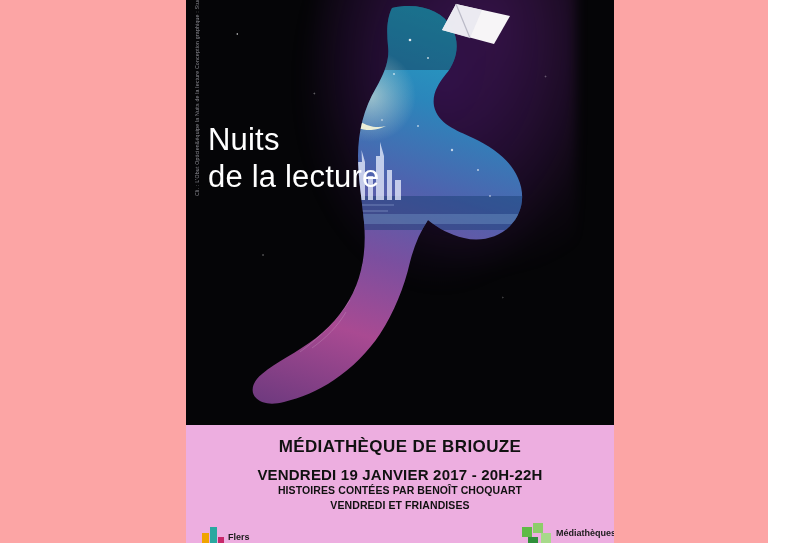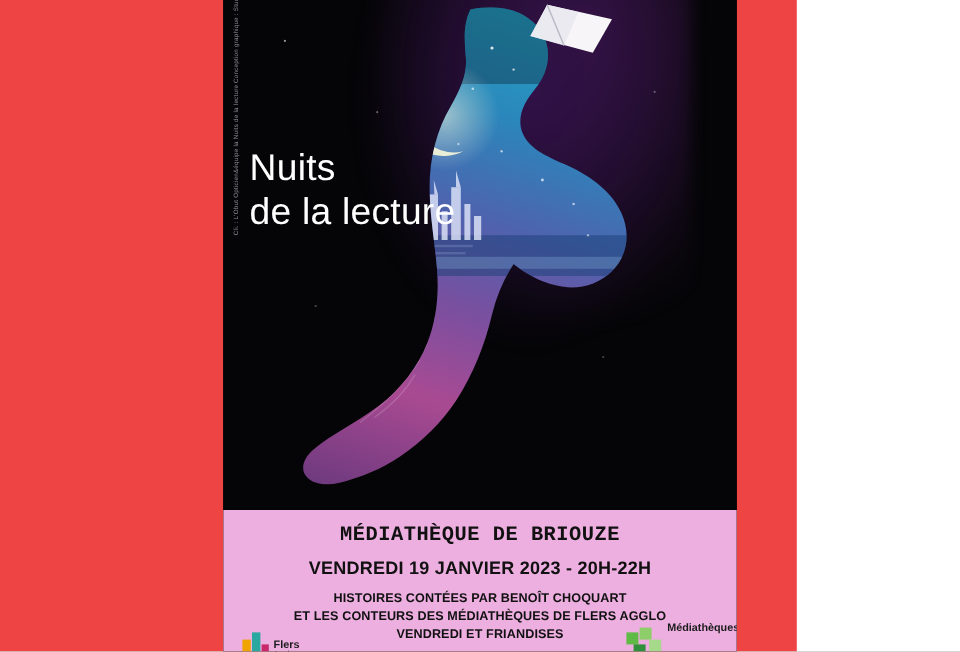--- a/index.html
+++ b/index.html
@@ -8,23 +8,23 @@
     background: #ffffff;
   }
   body {
     width: 800px;
     height: 543px;
     font-family: "Liberation Sans", sans-serif;
     overflow: hidden;
   }
   #stage {
     position: relative;
-    width: 664px;
+    width: 768px;
     height: 543px;
-    background: #ef4444;
+    background: #fca5a5;
   }
   
   .poster {
     position: absolute;
     left: 186px;
     top: 0;
     width: 428px;
     height: 543px;
     background: #000000;
     overflow: hidden;
@@ -116,30 +116,28 @@
     height: 118px;
     background: #edaee0;
     color: #111111;
     text-align: center;
   }
   .band-venue {
     margin-top: 12px;
     font-size: 17px;
     font-weight: bold;
     letter-spacing: 0.4px;
-    font-family: Liberation Mono, monospace;
   }
   .band-when {
     margin-top: 9px;
     font-size: 15px;
     font-weight: bold;
     letter-spacing: 0.2px;
   }
   .band-lines {
-    margin-top: 10px;
     font-size: 10.5px;
     font-weight: bold;
     line-height: 1.42;
     letter-spacing: 0.1px;
   }
   .band-logos {
     position: absolute;
     left: 0;
     bottom: 0;
     width: 428px;
@@ -188,21 +186,21 @@
     width: 10px;
     height: 10px;
   }
   .logo-mini i.g1 { left: 0;  bottom: 10px; background: #5fbb46; }
   .logo-mini i.g2 { left: 11px; bottom: 14px; background: #8dcd6a; }
   .logo-mini i.g3 { left: 6px;  bottom: 0;  background: #2f8f3a; }
   .logo-mini i.g4 { left: 19px; bottom: 4px; background: #a7d98a; }
   .logo-right-text {
     position: absolute;
     right: 10px;
-    bottom: 14px;
+    bottom: 4px;
     font-size: 9px;
     font-weight: bold;
     color: #1b1b1b;
     text-align: left;
     line-height: 1.1;
   }
 </style>
 </head>
 <body>
 
@@ -310,24 +308,23 @@
         </svg>
       </div>
 
       <div class="title">Nuits
 de la lecture</div>
       <div class="credit">Cli. : L'Obut Opticien&amp;équipe la Nuits de la lecture Conception graphique : Studio CC</div>
     </div>
 
     <div class="band">
       <div class="band-venue">MÉDIATHÈQUE DE BRIOUZE</div>
-      <div class="band-when">VENDREDI 19 JANVIER 2023 - 20H-22H</div>
+      <div class="band-when">VENDREDI 19 JANVIER 2017 - 20H-22H</div>
       <div class="band-lines">
         <div>HISTOIRES CONTÉES PAR BENOÎT CHOQUART</div>
-        <div>ET LES CONTEURS DES MÉDIATHÈQUES DE FLERS AGGLO</div>
         <div>VENDREDI ET FRIANDISES</div>
       </div>
 
       <div class="band-logos">
         <div class="logo-agglo">
           <span class="mark">
             <i class="a"></i>
               <i class="b"></i>
               <i class="c"></i>
           </span>

